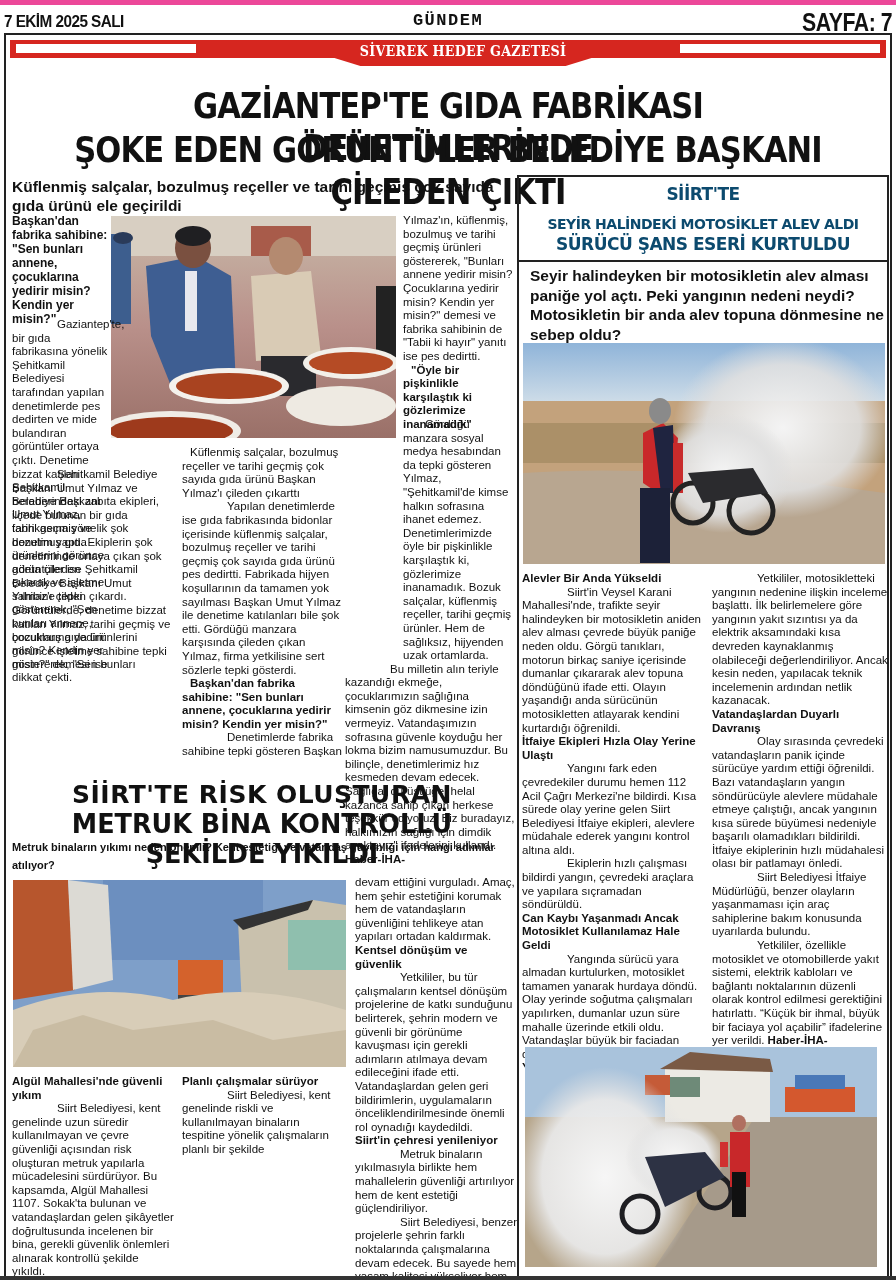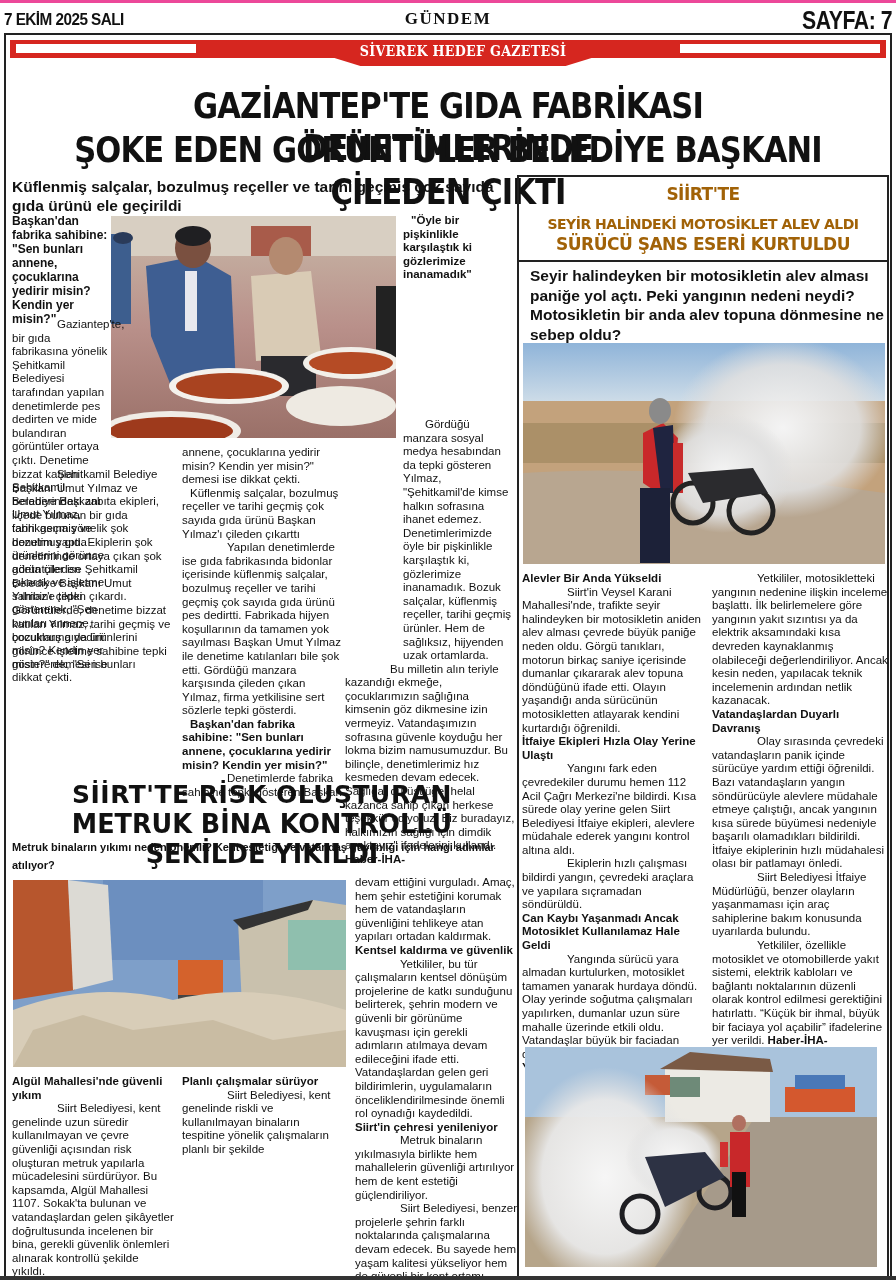--- a/index.html
+++ b/index.html
@@ -1,21 +1,21 @@
 <!DOCTYPE html>
 <html><head>
 <meta charset="utf-8">
 <style>
   * { box-sizing: border-box; margin: 0; padding: 0; }
   html, body { width: 896px; height: 1280px; background: #fff; overflow: hidden; }
   body { font-family: "Liberation Sans", sans-serif; color: #111; position: relative; }
 
-  .topbar { position: absolute; left: 0; top: 0; width: 896px; height: 32px; border-top: 3px solid #ec4899; }
+  .topbar { position: absolute; left: 0; top: 0; width: 896px; height: 32px; border-top: 5px solid #ec4899; }
   .topbar .date { position: absolute; left: 4px; top: 7px; font-size: 17px; font-weight: bold; letter-spacing: -0.6px; transform: scaleX(0.9); transform-origin: left; }
-  .topbar .section { position: absolute; left: 0; width: 896px; top: 6px; text-align: center; font-size: 17px; font-weight: bold; letter-spacing: 1.5px; font-family: Liberation Serif, serif; }
+  .topbar .section { position: absolute; left: 0; width: 896px; top: 6px; text-align: center; font-size: 17px; font-weight: bold; letter-spacing: 1.5px; font-family: Liberation Mono, monospace; }
   .topbar .page { position: absolute; right: 4px; top: 3px; font-size: 25px; font-weight: bold; letter-spacing: -0.5px; transform: scaleX(0.85); transform-origin: right; }
 
   .frame { position: absolute; left: 4px; top: 33px; width: 888px; height: 1247px; border: 2px solid #222; border-bottom: none; }
 
   .banner { position: absolute; left: 10px; top: 40px; width: 876px; height: 36px; }
   .banner .bar { position: absolute; left: 0; top: 0; width: 876px; height: 18px; background: #d6261f; }
   .banner .bar .inner-l { position: absolute; left: 6px; top: 4px; width: 180px; height: 9px; background: #fff; }
   .banner .bar .inner-r { position: absolute; right: 6px; top: 4px; width: 200px; height: 9px; background: #fff; }
   .banner .title { position: absolute; left: 308px; top: 2px; width: 290px; text-align: center; color: #fff; font-family: "DejaVu Serif", serif; font-weight: bold; font-size: 15px; letter-spacing: 0.3px; transform: scaleX(0.85); }
   .banner .tabbg { position: absolute; left: 318px; top: 0; width: 270px; height: 26px; background: #d6261f; clip-path: polygon(0 0, 100% 0, 100% 62%, 88% 100%, 12% 100%, 0 62%); }
@@ -29,21 +29,21 @@
   .col { position: absolute; font-size: 11.5px; line-height: 13.6px; color: #111; text-align: left; }
   .col p { margin: 0; }
   .col .ind { text-indent: 45px; }
   .col .ind2 { text-indent: 8px; }
   .col b { font-weight: bold; text-align: center; }
   .bold { font-weight: bold; }
 
   .photo { position: absolute; overflow: hidden; }
 
   .rightbox { position: absolute; left: 517px; top: 175px; width: 372px; height: 1105px; border: 2px solid #222; border-bottom: none; }
-  .rb-title { position: absolute; left: 517px; width: 372px; text-align: center; font-family: "DejaVu Sans", sans-serif; font-weight: bold; color: #a16207; letter-spacing: -0.5px; }
+  .rb-title { position: absolute; left: 517px; width: 372px; text-align: center; font-family: "DejaVu Sans", sans-serif; font-weight: bold; color: #0c4a6e; letter-spacing: -0.5px; }
   .rb-sep { position: absolute; left: 517px; top: 255px; width: 372px; height: 2px; background: #222; }
 
   .h2 { position: absolute; left: 8px; width: 508px; text-align: center; font-family: "DejaVu Sans", sans-serif; font-weight: bold; color: #111; }
   .bottombar { position: absolute; left: 0; top: 1276px; width: 896px; height: 4px; background: #333; }
 </style>
 </head>
 <body>
 
 <div class="topbar">
   <span class="date">7 EKİM 2025 SALI</span>
@@ -102,28 +102,28 @@
   <p class="bold" style="font-size:12px; line-height:14px;">Başkan'dan fabrika sahibine: "Sen bunları annene, çocuklarına yedirir misin? Kendin yer misin?"</p>
 </div>
 <div class="col" style="left:12px; top:318px; width:158px;">
   <p class="ind" style="width:96px;">Gaziantep'te, bir gıda fabrikasına yönelik Şehitkamil Belediyesi tarafından yapılan denetimlerde pes dedirten ve mide bulandıran görüntüler ortaya çıktı. Denetime bizzat katılan Şehitkamil Belediye Başkanı Umut Yılmaz, tarihi geçmiş ve bozulmuş gıda ürünlerini görünce adeta çileden çıkarak ve işletme sahibine tepki göstererek, "Sen bunları annene, çocuklarına yedirir misin? Kendin yer misin?" demesi ise dikkat çekti.</p>
 </div>
 <div class="col" style="left:12px; top:468px; width:160px;">
   <p class="ind">Şehitkamil Belediye Başkanı Umut Yılmaz ve beraberindeki zabıta ekipleri, ilçede bulunan bir gıda fabrikasına yönelik şok denetim yaptı. Ekiplerin şok denetiminde ortaya çıkan şok görüntüler ise Şehitkamil Belediye Başkanı Umut Yılmaz'ı çilden çıkardı. Görüntülerde, denetime bizzat katılan Yılmaz, tarihi geçmiş ve bozulmuş gıda ürünlerini görünce işletme sahibine tepki göstererek, "Sen bunları</p>
 </div>
 
 <div class="col" style="left:182px; top:446px; width:162px;">
-  <p>annene, çocuklarına yedirir misin? Kendin yer misin?" demesi ise dikkat çekti.</p>
   <p class="ind2 bold" style="font-weight:normal;">Küflenmiş salçalar, bozulmuş reçeller ve tarihi geçmiş çok sayıda gıda ürünü Başkan Yılmaz'ı çileden çıkarttı</p>
   <p class="ind">Yapılan denetimlerde ise gıda fabrikasında bidonlar içerisinde küflenmiş salçalar, bozulmuş reçeller ve tarihi geçmiş çok sayıda gıda ürünü pes dedirtti. Fabrikada hijyen koşullarının da tamamen yok sayılması Başkan Umut Yılmaz ile denetime katılanları bile şok etti. Gördüğü manzara karşısında çileden çıkan Yılmaz, firma yetkilisine sert sözlerle tepki gösterdi.</p>
   <p class="ind2 bold">Başkan'dan fabrika sahibine: "Sen bunları annene, çocuklarına yedirir misin? Kendin yer misin?"</p>
   <p class="ind">Denetimlerde fabrika sahibine tepki gösteren Başkan</p>
 </div>
 
 <div class="col" style="left:403px; top:214px; width:110px;">
+  <p>Yılmaz'ın, küflenmiş, bozulmuş ve tarihi geçmiş ürünleri göstererek, "Bunları annene yedirir misin? Çocuklarına yedirir misin? Kendin yer misin?" demesi ve fabrika sahibinin de "Tabii ki hayır" yanıtı ise pes dedirtti.</p>
   <p class="ind2 bold">"Öyle bir pişkinlikle karşılaştık ki gözlerimize inanamadık"</p>
 </div>
 <div class="col" style="left:345px; top:418px; width:170px;">
   <p class="ind" style="padding-left:58px; text-indent:22px;">Gördüğü manzara sosyal medya hesabından da tepki gösteren Yılmaz, "Şehitkamil'de kimse halkın sofrasına ihanet edemez. Denetimlerimizde öyle bir pişkinlikle karşılaştık ki, gözlerimize inanamadık. Bozuk salçalar, küflenmiş reçeller, tarihi geçmiş ürünler. Hem de sağlıksız, hijyenden uzak ortamlarda.</p>
   <p class="ind"><span>Bu milletin alın teriyle kazandığı ekmeğe, çocuklarımızın sağlığına kimsenin göz dikmesine izin vermeyiz. Vatandaşımızın sofrasına güvenle koyduğu her lokma bizim namusumuzdur. Bu bilinçle, denetimlerimiz hız kesmeden devam edecek. Sağlığa, dürüstlüğe, helal kazanca sahip çıkan herkese teşekkür ediyoruz. Biz buradayız, halkımızın sağlığı için dimdik ayaktayız" ifadelerini kullandı.</span> <b>Haber-İHA-</b></p>
 </div>
 
 <div class="rightbox"></div>
 <div class="rb-title" style="top:184px; font-size:17px;">SİİRT'TE</div>
 <div class="rb-title" style="top:196px; font-size:14px;margin-top:20px;">SEYİR HALİNDEKİ MOTOSİKLET ALEV ALDI</div>
@@ -236,20 +236,20 @@
   <p class="bold">Yıkım sonrası düzenleme</p>
 </div>
 
 <div class="col" style="left:182px; top:1075px; width:162px;">
   <p class="bold">Planlı çalışmalar sürüyor</p>
   <p class="ind">Siirt Belediyesi, kent genelinde riskli ve kullanılmayan binaların tespitine yönelik çalışmaların planlı bir şekilde</p>
 </div>
 
 <div class="col" style="left:355px; top:876px; width:162px;">
   <p>devam ettiğini vurguladı. Amaç, hem şehir estetiğini korumak hem de vatandaşların güvenliğini tehlikeye atan yapıları ortadan kaldırmak.</p>
-  <p class="bold">Kentsel kaldırma ve güvenlik</p>
+  <p class="bold">Kentsel dönüşüm ve güvenlik</p>
   <p class="ind">Yetkililer, bu tür çalışmaların kentsel dönüşüm projelerine de katkı sunduğunu belirterek, şehrin modern ve güvenli bir görünüme kavuşması için gerekli adımların atılmaya devam edileceğini ifade etti. Vatandaşlardan gelen geri bildirimlerin, uygulamaların önceliklendirilmesinde önemli rol oynadığı kaydedildi.</p>
   <p class="bold">Siirt'in çehresi yenileniyor</p>
   <p class="ind">Metruk binaların yıkılmasıyla birlikte hem mahallelerin güvenliği artırılıyor hem de kent estetiği güçlendiriliyor.</p>
   <p class="ind"><span>Siirt Belediyesi, benzer projelerle şehrin farklı noktalarında çalışmalarına devam edecek. Bu sayede hem yaşam kalitesi yükseliyor hem de güvenli bir kent ortamı sağlanıyor.</span> </p>
 </div>
 
 <div class="bottombar"></div>
 
 </body></html>

